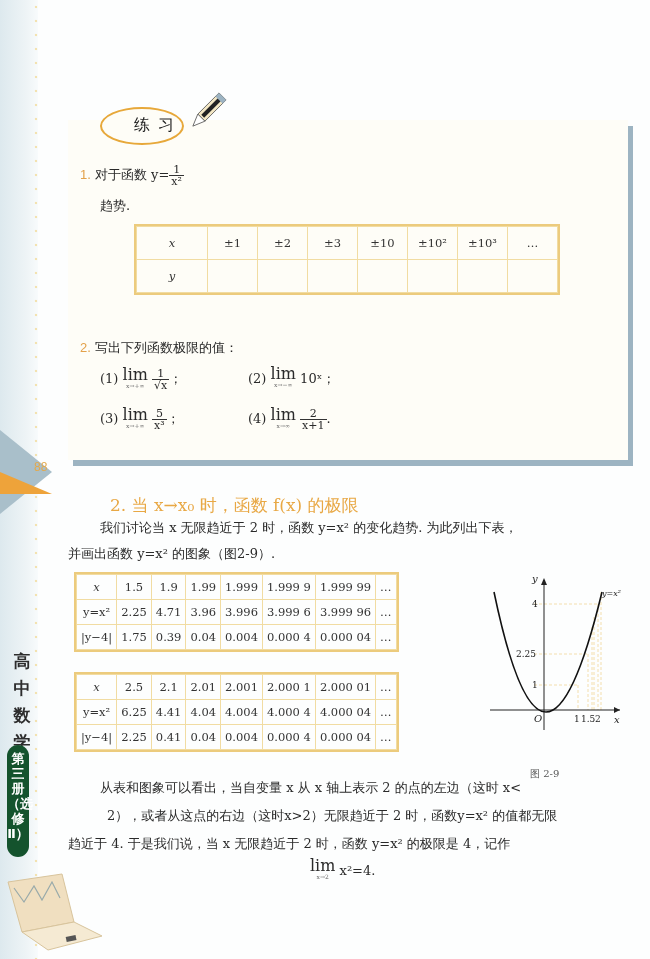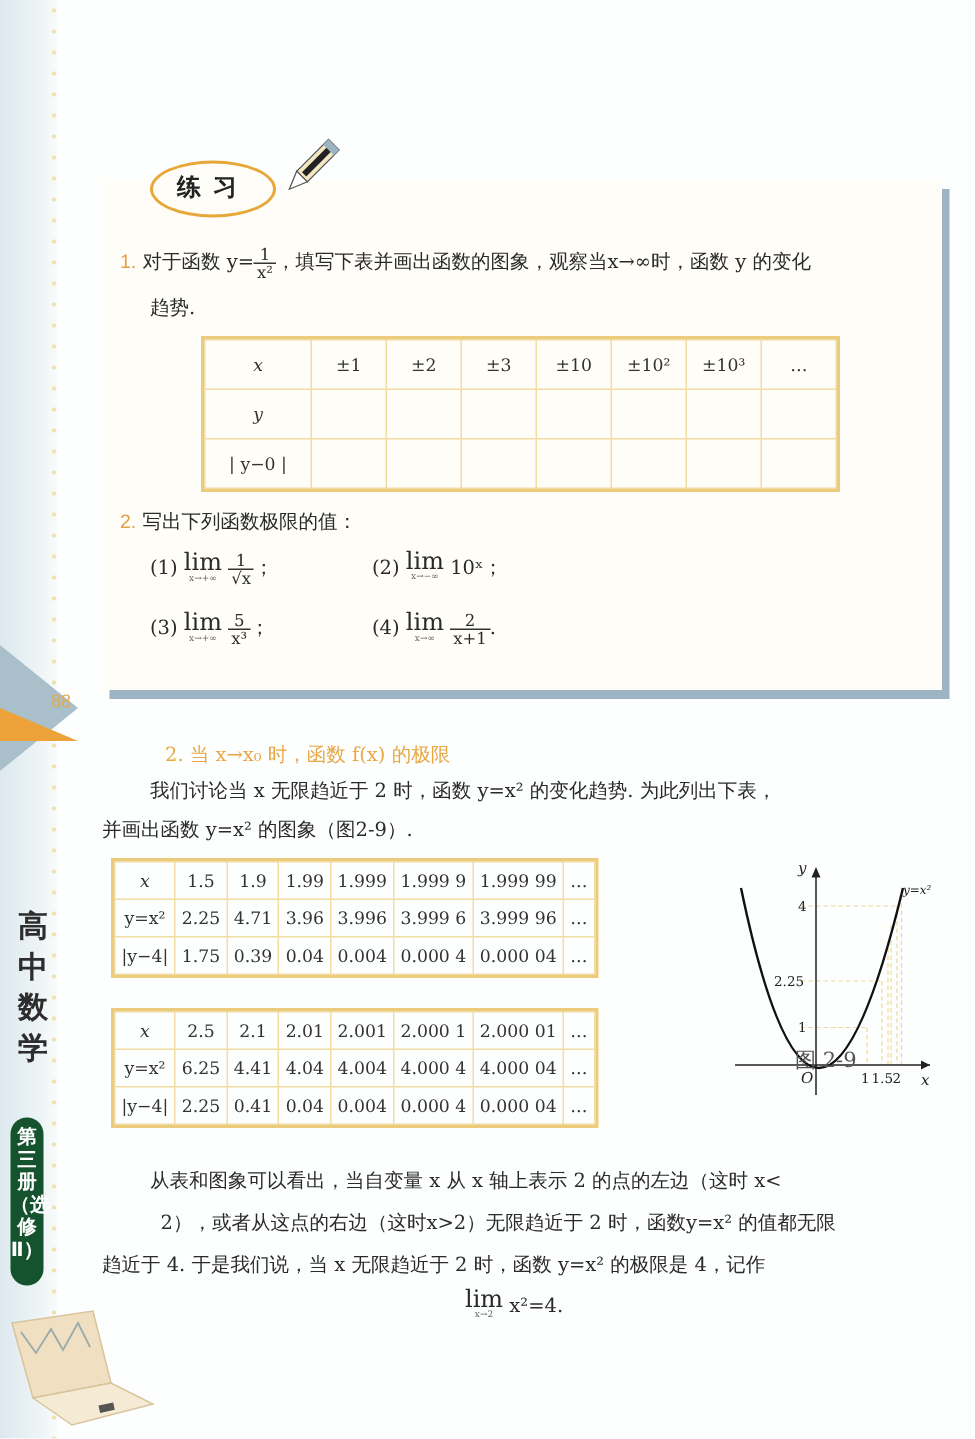--- a/index.html
+++ b/index.html
@@ -10,54 +10,54 @@
   .dots{position:absolute;left:34px;top:0;width:4px;height:959px;
        background-image:radial-gradient(circle,#f3e2b0 1.2px,transparent 1.6px);
        background-size:4px 14px;}
   .pagetab{position:absolute;left:0;top:430px;width:0;height:0;
        border-top:42px solid transparent;border-bottom:42px solid transparent;
        border-left:52px solid #a9bfca;}
   .pagetab2{position:absolute;left:0;top:472px;width:0;height:0;
        border-top:22px solid transparent;border-left:52px solid #eea33a;}
   .pagenum{position:absolute;left:18px;top:460px;font-family:"Liberation Sans",sans-serif;
        font-size:12px;color:#e3a94c;margin-left:16px;}
-  .vtitle{position:absolute;left:10px;top:604px;width:24px;font-size:20px;line-height:27px;
+  .vtitle{position:absolute;left:10px;top:648px;width:24px;font-size:17px;line-height:27px;
        color:#2d2d2d;text-align:center;font-weight:bold;}
   .vbadge{position:absolute;left:7px;top:745px;width:22px;height:112px;border-radius:11px;
        background:#14532d;color:#fff;font-family:"DejaVu Sans",sans-serif;font-size:13px;
        font-weight:bold;line-height:15px;text-align:center;padding-top:6px;box-sizing:border-box;}
   .laptop{position:absolute;left:4px;top:872px;width:100px;height:82px;}
 
   .exbox{position:absolute;left:68px;top:120px;width:560px;height:340px;
        background:#fefdf7;box-shadow:5px 6px 0 #9db4c2;}
   .exhead{position:absolute;left:100px;top:107px;width:80px;height:34px;
        border:2px solid #e7a83a;border-radius:50%;background:#fefdf7;}
-  .exhead span{position:absolute;left:0;right:0;top:6px;text-align:center;font-size:16px;
-       font-weight:bold;letter-spacing:8px;color:#222;}
+  .exhead span{position:absolute;left:0;right:0;top:6px;text-align:right;font-size:16px;
+       font-weight:normal;letter-spacing:8px;color:#222;}
   .pencil{position:absolute;left:185px;top:90px;width:44px;height:44px;}
 
   .p{position:absolute;font-size:13px;line-height:20px;white-space:nowrap;}
   .num{color:#e3a14a;font-family:"Liberation Sans",sans-serif;}
   .frac{display:inline-block;vertical-align:middle;text-align:center;font-size:11px;line-height:11px;}
   .frac .n{display:block;border-bottom:1px solid #333;padding:0 2px;}
   .frac .d{display:block;padding:0 2px;}
   .lim{display:inline-block;vertical-align:middle;text-align:center;line-height:11px;}
   .lim .l{display:block;font-size:16px;}
   .lim .s{display:block;font-size:6px;color:#666;}
 
   table.t{position:absolute;border-collapse:collapse;font-size:11.5px;color:#333;}
   table.t td{border:1px solid #f1dca2;text-align:center;}
   .t1 td{width:47px;height:30px;}
   .t1 td:first-child{width:68px;}
   .t2 td{height:24px;padding:0 4px;}
   .outer{outline:2px solid #eccb7d;}
 
-  .sect{position:absolute;left:110px;top:494px;font-size:13px;color:#e8a845;}
+  .sect{position:absolute;left:110px;top:494px;font-size:17px;color:#e8a845;}
   .graph{position:absolute;left:488px;top:572px;width:135px;height:160px;}
-  .cap{position:absolute;left:530px;top:698px;font-size:14px;color:#555;text-align:right;}
+  .cap{position:absolute;left:530px;top:767px;font-size:10px;color:#555;text-align:right;}
   .eq{position:absolute;left:310px;top:860px;font-size:13px;}
 </style>
 </head>
 <body>
 
 <div class="leftstrip"></div>
 <div class="dots"></div>
 <div class="pagetab"></div>
 <div class="pagetab2"></div>
 <div class="pagenum">88</div>
@@ -78,48 +78,38 @@
   <g transform="rotate(45 22 22)">
     <rect x="17" y="0" width="10" height="30" fill="#f3e7c4" stroke="#555" stroke-width="0.8"></rect>
     <rect x="20" y="4" width="4" height="24" fill="#222"></rect>
     <rect x="17" y="0" width="10" height="5" fill="#9cb3c2"></rect>
     <polygon points="17,30 27,30 22,42" fill="#fff" stroke="#555" stroke-width="0.8"></polygon>
   </g>
 </svg>
 
 <div class="p" style="left:80px;top:164px;">
   <span class="num">1.</span>
-  <span>对于函数 y=</span><span class="frac"><span class="n">1</span><span class="d">x²</span></span><span>，填写下表并画出函数的图象，观察当x→∞时，函数 y 的变化</span>
+  <span>对于函数 y=</span><span class="frac"><span class="n">1</span><span class="d">x²</span></span>
 </div>
 <div class="p" style="left:100px;top:196px;">趋势.</div>
 
 <table class="t t1 outer" style="left:136px;top:226px;">
   <tbody>
       <tr>
     <td style="font-style:italic">x</td>
         <td>±1</td>
         <td>±2</td>
         <td>±3</td>
         <td>±10</td>
         <td>±10²</td>
         <td>±10³</td>
         <td>…</td>
   </tr>
   <tr>
     <td style="font-style:italic">y</td>
-        <td></td>
-        <td></td>
-        <td></td>
-        <td></td>
-        <td></td>
-        <td></td>
-        <td></td>
-  </tr>
-  <tr>
-    <td>| y−0 |</td>
         <td></td>
         <td></td>
         <td></td>
         <td></td>
         <td></td>
         <td></td>
         <td></td>
   </tr>
 </tbody>
   </table>

